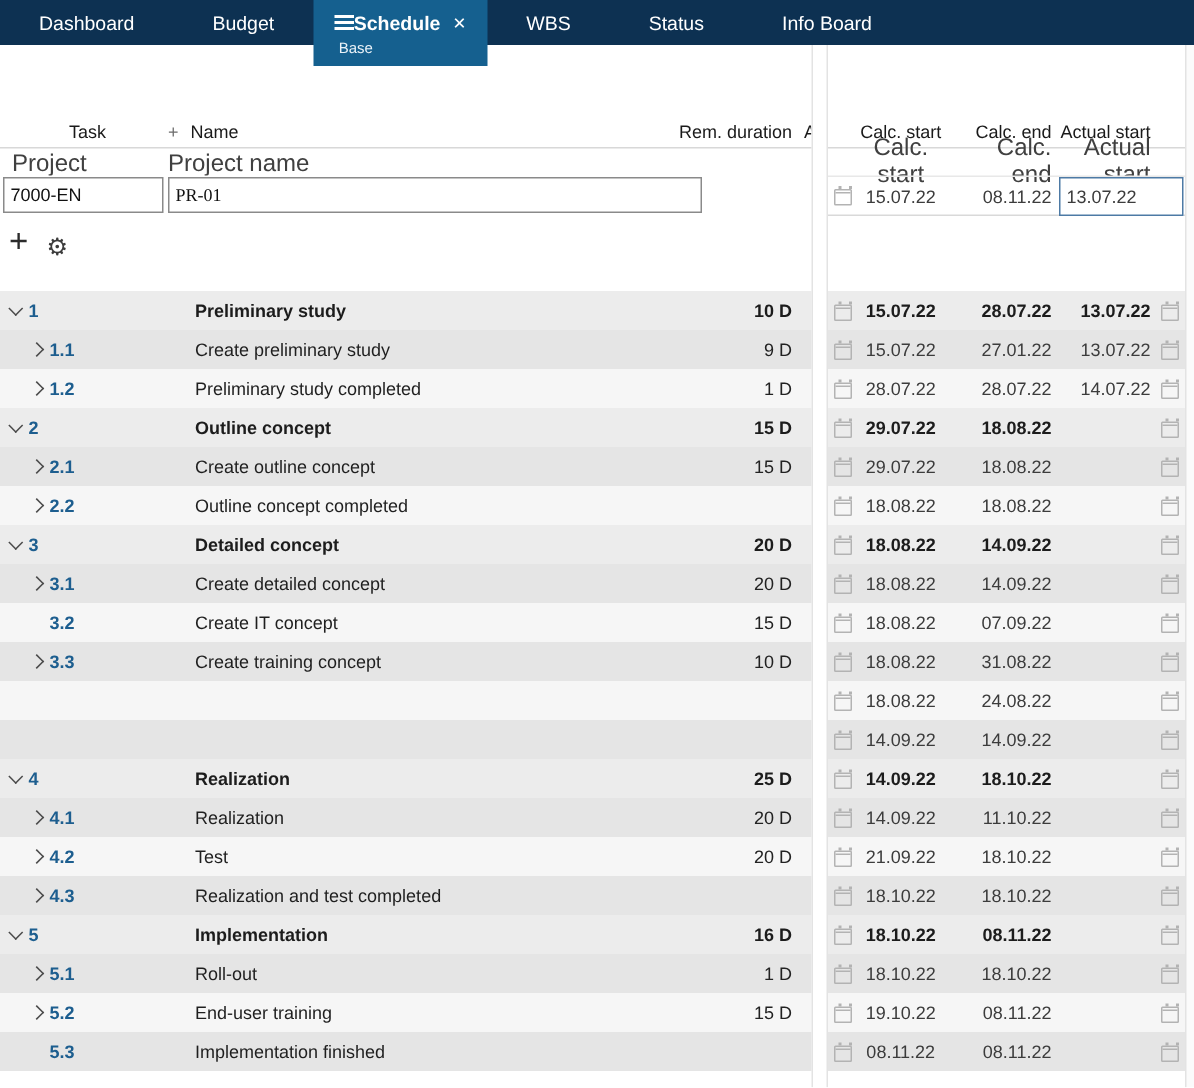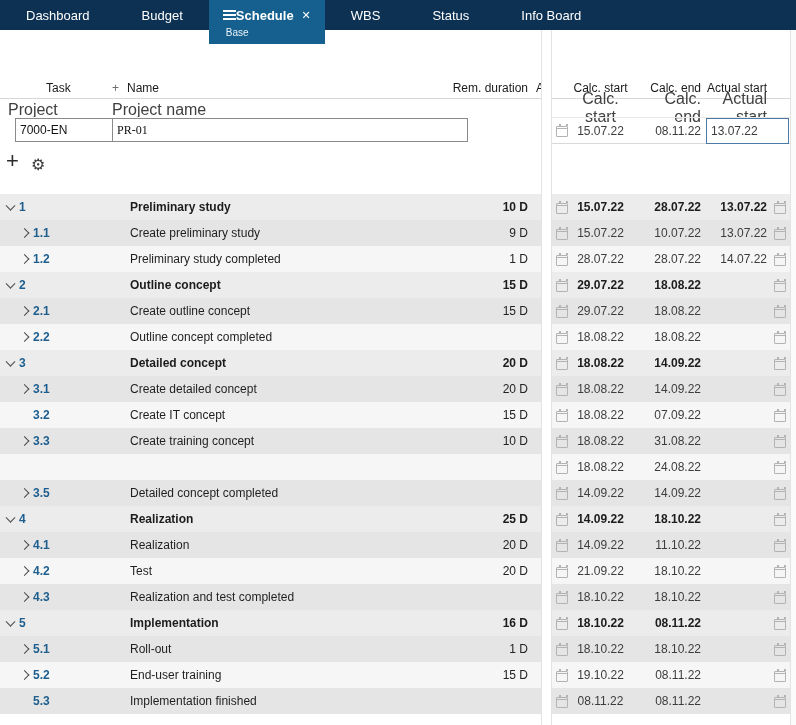--- a/index.html
+++ b/index.html
@@ -52,21 +52,21 @@
   .hl-name{left:127px;}
   .hl-dur{right:13px;}
   .hl-a{left:536px;}
   .sh, .hdr2 .tleft span{color:#404040;font-size:16px;}
   .hdr2 .tleft span{position:absolute;top:2px;}
   .sh-project{left:8px;}
   .sh-pname{left:112px;}
 
   
   .inp{position:absolute;top:1px;height:24px;border:1px solid var(--input-border);font-family:"Liberation Sans",sans-serif;font-size:12px;padding:0 4px;background:#fff;color:#111;}
-  .inp-id{left:15px;width:107px;}
+  .inp-id{left:2px;width:107px;}
   .inp-name{left:112px;width:356px;font-family:Liberation Serif, serif;}
   .inputrow .tright{border-top:1px solid #e8e8e8;border-bottom:1px solid #d9d9d9;}
   .as-box{position:absolute;left:154px;top:0;width:83px;height:26px;border:1px solid var(--focus-border);background:#fff;display:flex;align-items:center;padding-left:4px;}
 
   
   .tb-plus{position:absolute;left:6px;top:6px;font-size:22px;color:#2b2b2b;line-height:22px;cursor:pointer;}
   .tb-gear{position:absolute;left:31px;top:11px;font-size:16px;color:#3c3c3c;cursor:pointer;}
 
   
   .trow{position:relative;height:26px;width:796px;}
@@ -217,21 +217,21 @@
             <span class="tnum">1.1</span>
             <span class="tname">Create preliminary study</span>
             <span class="tdur">9 D</span>
           </div>
           <div class="tright">
             <div class="cols">
               <span class="c-icon">
                 <span class="cal"></span>
               </span>
               <span class="c-cs date">15.07.22</span>
-              <span class="c-ce date">10.07.22</span>
+              <span class="c-ce date">27.01.22</span>
               <span class="c-as date">13.07.22</span>
               <span class="c-icon2">
                 <span class="cal"></span>
               </span>
             </div>
           </div>
         </div>
         <div class="trow b-alt lvl1">
           <div class="tleft">
             <span class="chev right"></span>
@@ -408,26 +408,20 @@
               <span class="c-cs date">18.08.22</span>
               <span class="c-ce date">24.08.22</span>
               <span class="c-as date"></span>
               <span class="c-icon2">
                 <span class="cal"></span>
               </span>
             </div>
           </div>
         </div>
         <div class="trow b-white lvl1">
-          <div class="tleft">
-            <span class="chev right"></span>
-            <span class="tnum">3.5</span>
-            <span class="tname">Detailed concept completed</span>
-            <span class="tdur"></span>
-          </div>
           <div class="tright">
             <div class="cols">
               <span class="c-icon">
                 <span class="cal"></span>
               </span>
               <span class="c-cs date">14.09.22</span>
               <span class="c-ce date">14.09.22</span>
               <span class="c-as date"></span>
               <span class="c-icon2">
                 <span class="cal"></span>

